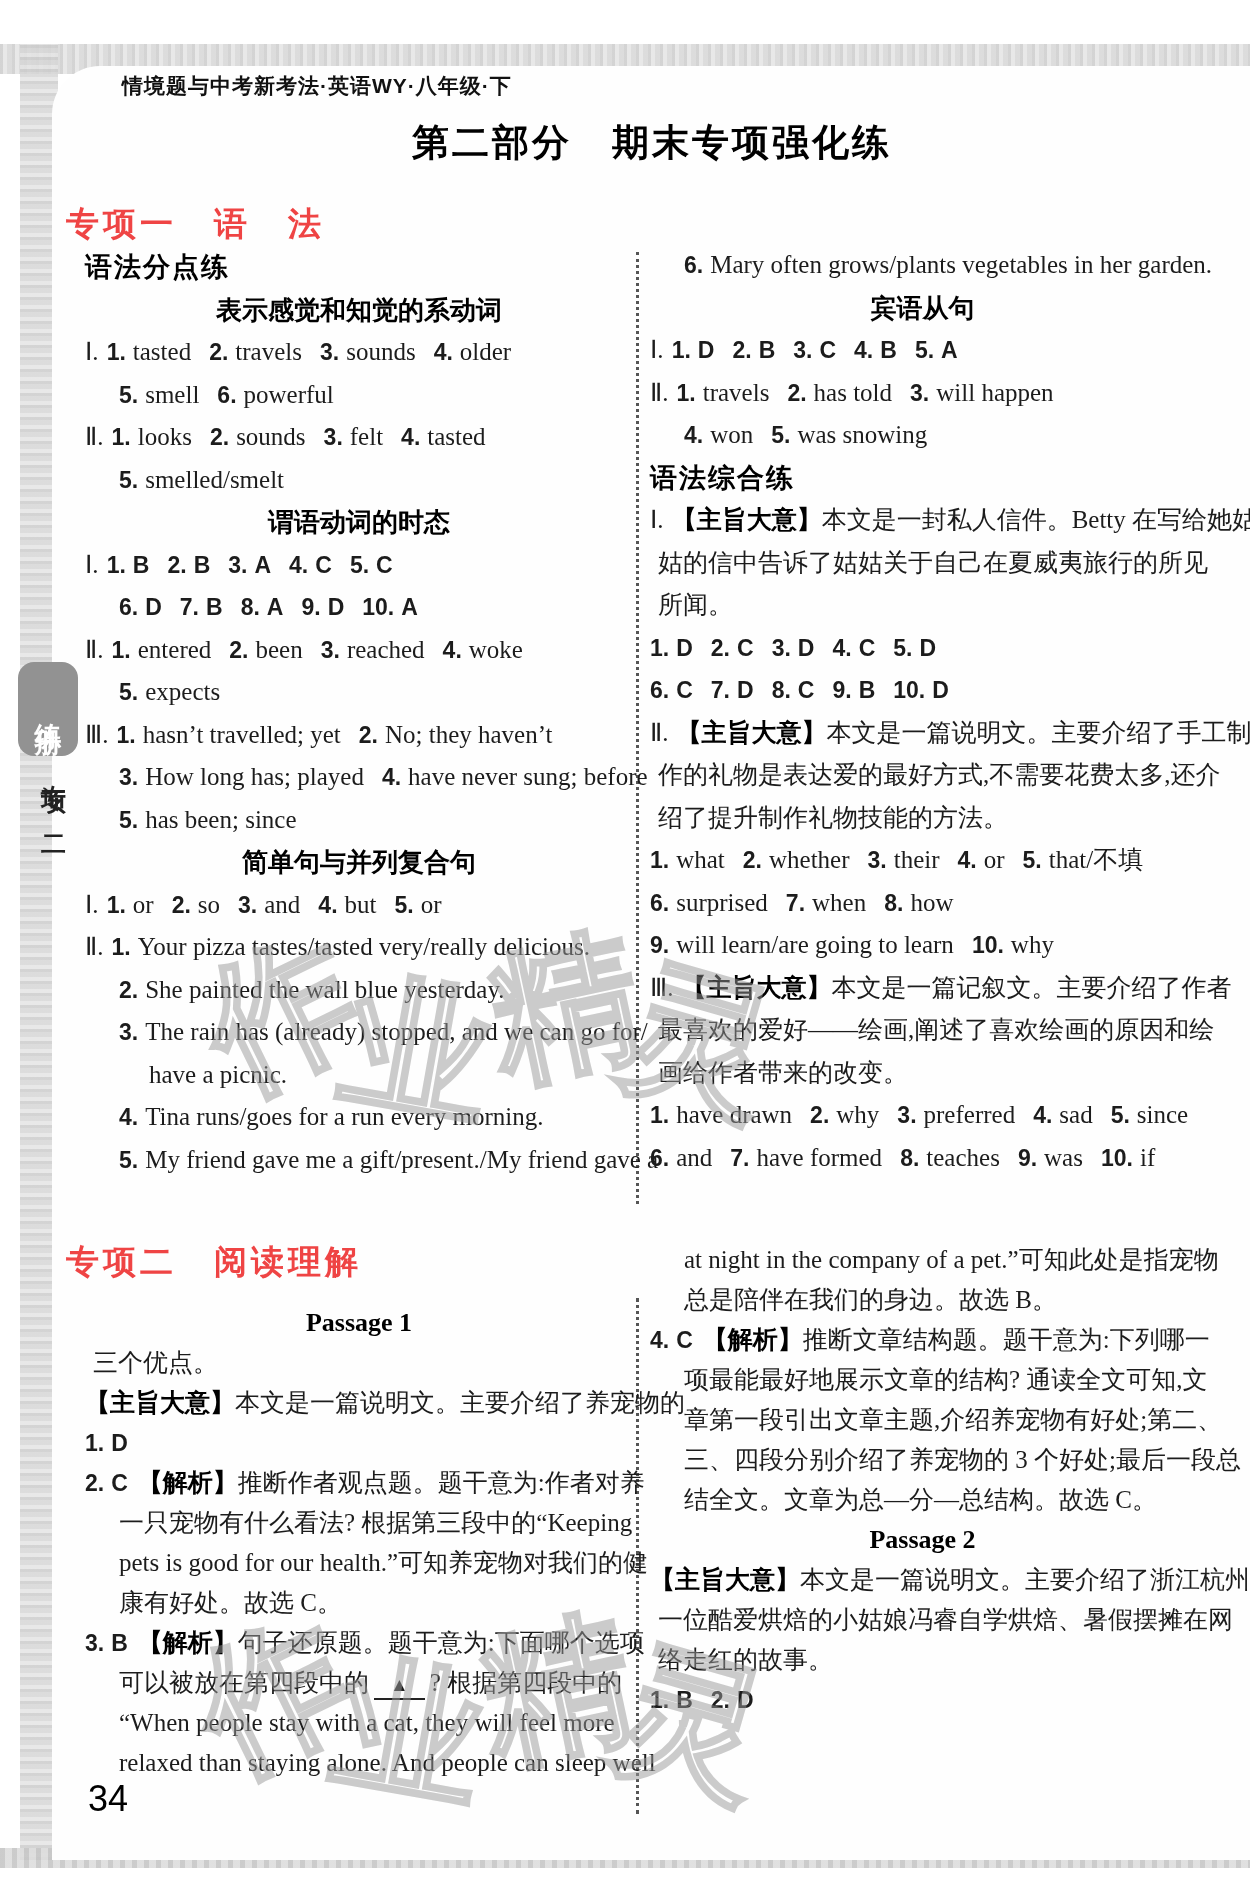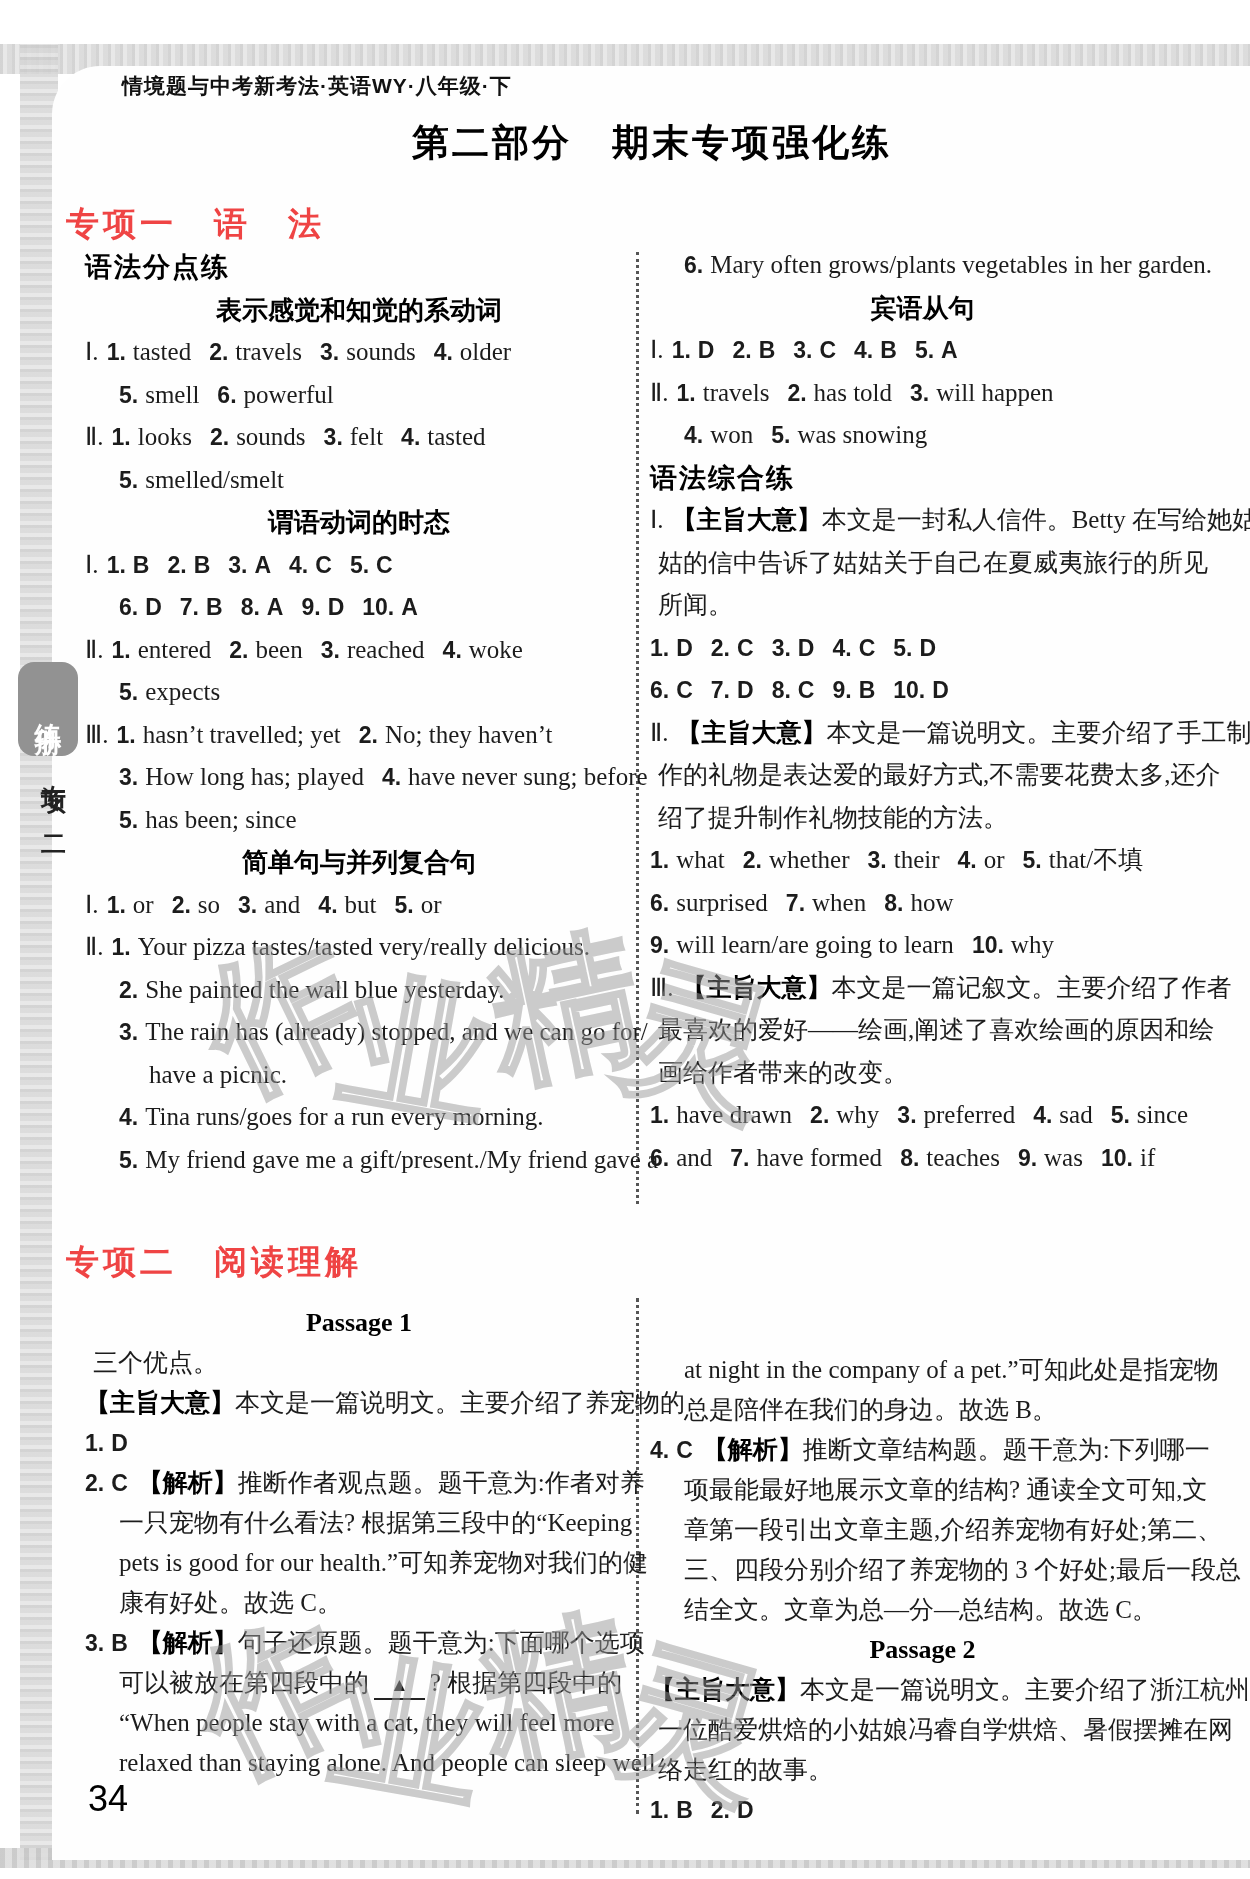--- a/index.html
+++ b/index.html
@@ -25,21 +25,21 @@
   .sec-title{position:absolute;left:54px;width:1196px;margin:12px;text-align:left;z-index:2;
     font-family:"Liberation Sans",sans-serif;font-weight:bold;font-size:33px;letter-spacing:4px;color:#ef4444;}
   .sec-title.s1{top:190px;}
   .sec-title.s2{top:1228px;}
 
   
   .col{position:absolute;z-index:2;}
   .col-g-left {left:85px; top:246px; width:548px;}
   .col-g-right{left:650px;top:244px; width:545px;}
   .col-r-left {left:85px; top:1303px;width:548px;}
-  .col-r-right{left:650px;top:1350px;width:545px;}
+  .col-r-right{left:650px;top:1240px;width:545px;}
   .col-g-left .line,.col-g-right .line{height:42.5px;line-height:42.5px;}
   .col-r-left .line,.col-r-right .line{height:40px;line-height:40px;}
   .line{position:relative;white-space:nowrap;}
   .t-h2,.t-hp{text-align:center;}
   .i1{padding-left:34px;} .i2{padding-left:64px;} .i3{padding-left:8px;}
 
   
   .s-hb{font-family:"Liberation Sans",sans-serif;font-weight:bold;font-size:26px;color:#000;}
   .t-h1 .s-hb{font-size:27px;letter-spacing:2px;}
   .s-pn{font-family:"Liberation Serif",serif;font-weight:bold;font-size:26px;color:#000;}

